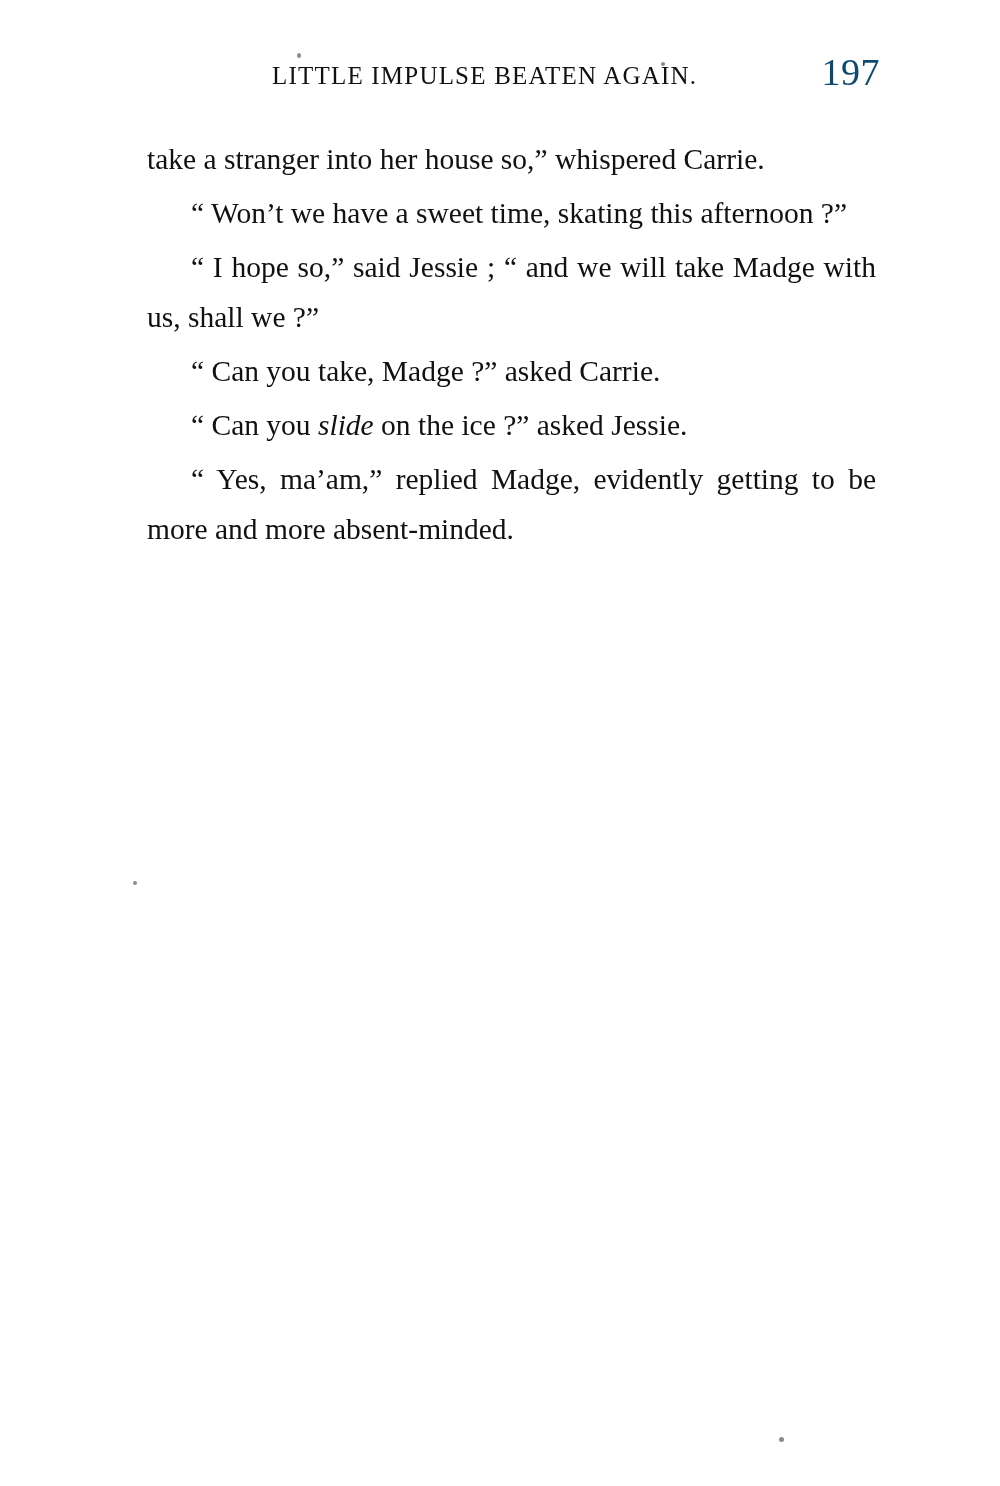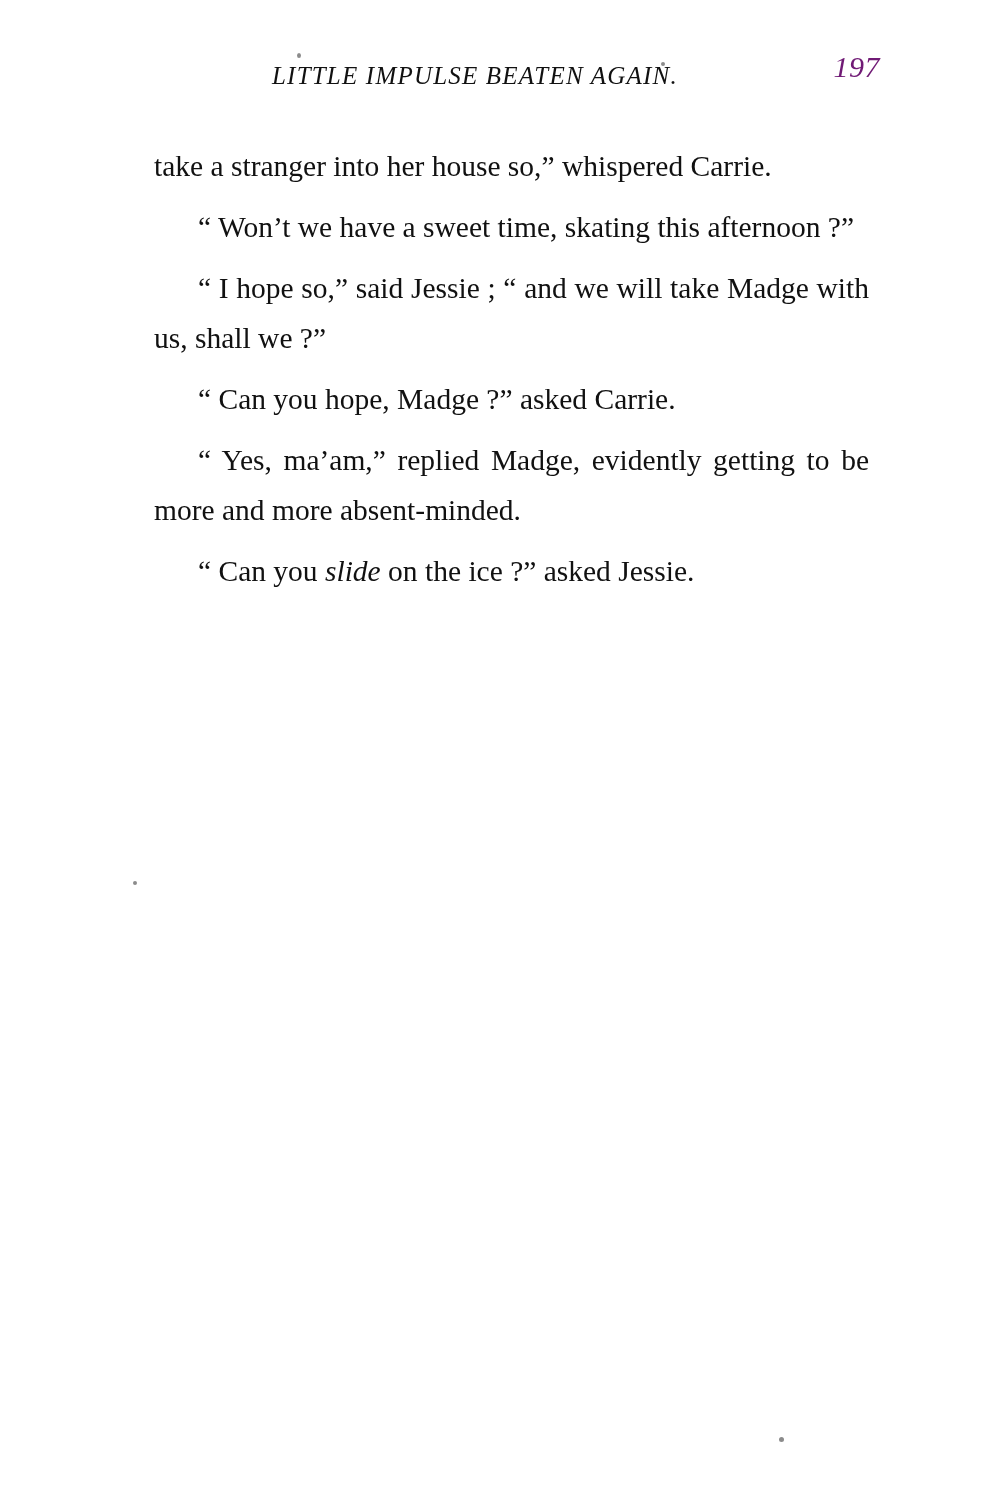--- a/index.html
+++ b/index.html
@@ -23,51 +23,50 @@
     height: 1486px;
   }
   .header {
     position: absolute;
     top: 62px;
     left: 140px;
     width: 740px;
     display: flex;
     align-items: baseline;
     justify-content: flex-start;
-    font-style: italic;
   }
   .running-head {
     font-variant: small-caps;
     font-size: 25px;
     letter-spacing: 1.2px;
     color: #111;
     white-space: nowrap;
     margin-left: 132px;
   }
   .folio {
     position: absolute;
     right: 0;
     top: -12px;
-    font-size: 30px;
-    color: #701a75;
+    font-size: 38px;
+    color: #0c4a6e;
     letter-spacing: 0.5px;
   }
   .body-text {
     position: absolute;
     top: 130px;
     left: 143px;
     width: 737px;
     font-size: 29.5px;
     line-height: 50px;
     text-align: justify;
     text-justify: inter-word;
     color: #111;
   }
   .body-text p {
-    margin: 11px;
+    margin: 4px;
     text-indent: 44px;
   }
   .body-text p.noindent {
     text-indent: 0;
   }
   .body-text p em {
     font-style: italic;
   }
   .speck {
     position: absolute;
@@ -88,18 +87,18 @@
 
   <div class="header">
     <div class="running-head">LITTLE IMPULSE BEATEN AGAIN.</div>
     <div class="folio">197</div>
   </div>
 
   <div class="body-text">
       <p class="noindent">take a stranger into her house so,” whispered Carrie.</p>
       <p>“ Won’t we have a sweet time, skating this afternoon ?”</p>
       <p>“ I hope so,” said Jessie ; “ and we will take Madge with us, shall we ?”</p>
-      <p>“ Can you hope, Madge ?” asked Carrie.</p>
+      <p>“ Can you take, Madge ?” asked Carrie.</p>
+      <p>“ Can you <em>slide</em> on the ice ?” asked Jessie.</p>
       <p>“ Yes, ma’am,” replied Madge, evidently getting to be more and more absent-minded.</p>
-      <p>“ Can you <em>slide</em> on the ice ?” asked Jessie.</p>
     </div>
 
 </div>
 
 </body></html>

